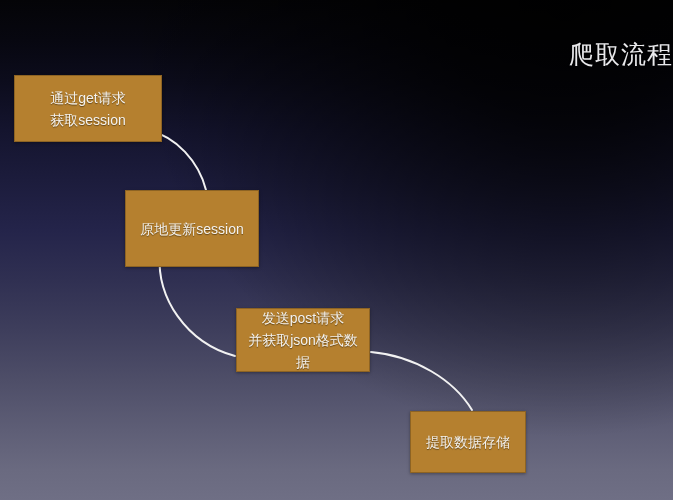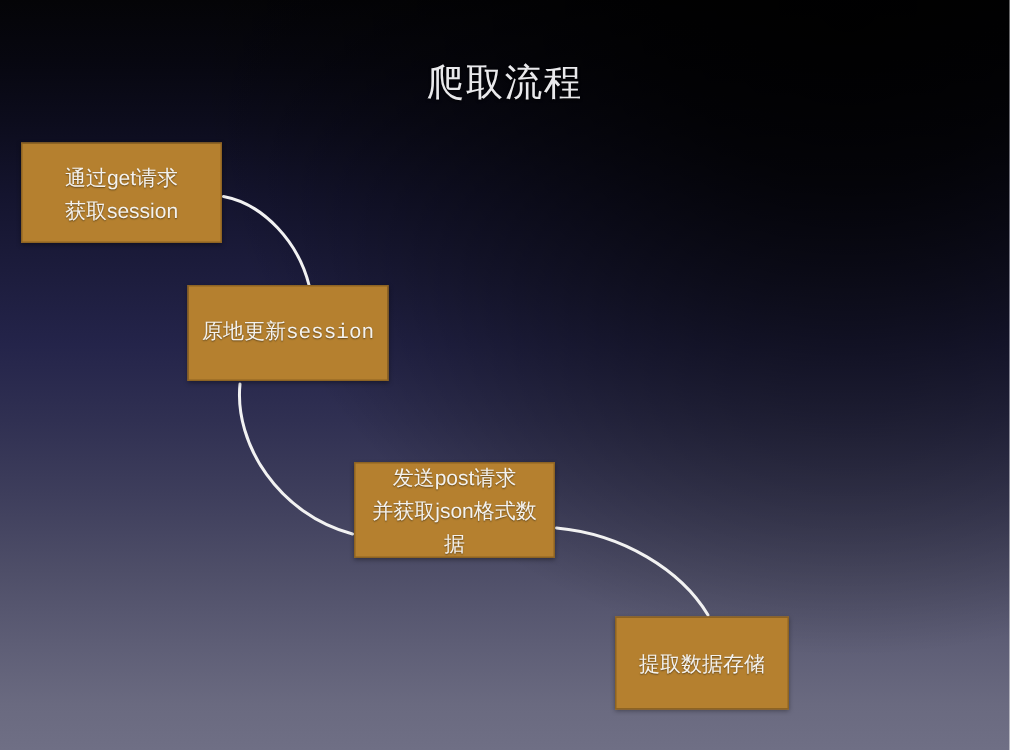--- a/index.html
+++ b/index.html
@@ -38,21 +38,21 @@
     left: 0; top: 0;
     width: 673px; height: 500px;
     background: radial-gradient(circle at 84% 0%, rgba(0,0,0,0.92) 0%, rgba(0,0,0,0.80) 16%, rgba(0,0,0,0.45) 34%, rgba(0,0,0,0.0) 58%);
     pointer-events: none;
   }
   #title {
     position: absolute;
     left: 0;
     top: 38px;
     width: 673px;
-    text-align: center;
+    text-align: right;
     font-size: 25px;
     letter-spacing: 1px;
     color: #e9e9ec;
     text-shadow: 0 1px 2px rgba(0,0,0,0.8);
     white-space: nowrap;
   }
   svg#connectors {
     position: absolute;
     left: 0; top: 0;
     width: 673px;
@@ -71,22 +71,22 @@
     color: #f4f2ee;
     font-size: 14px;
     line-height: 22px;
     text-shadow: 0 1px 1px rgba(0,0,0,0.45);
     box-shadow: 0 1px 3px rgba(0,0,0,0.35);
   }
   .node .label {
     white-space: pre-line;
     padding: 0 6px;
   }
-  #node-1 { left: 14px;  top: 75px;  width: 134px; height: 67px; margin-top: 20px; }
-  #node-2 { left: 125px; top: 190px; width: 134px; height: 64px; font-family: Liberation Mono, monospace; }
+  #node-1 { left: 14px;  top: 75px;  width: 148px; height: 67px; }
+  #node-2 { left: 125px; top: 190px; width: 134px; height: 77px; }
   #node-3 { left: 236px; top: 308px; width: 134px; height: 64px; }
   #node-4 { left: 410px; top: 411px; width: 116px; height: 62px; }
 </style>
 </head>
 <body>
 
 <div id="canvas">
 
   <div id="vignette"></div>
 

